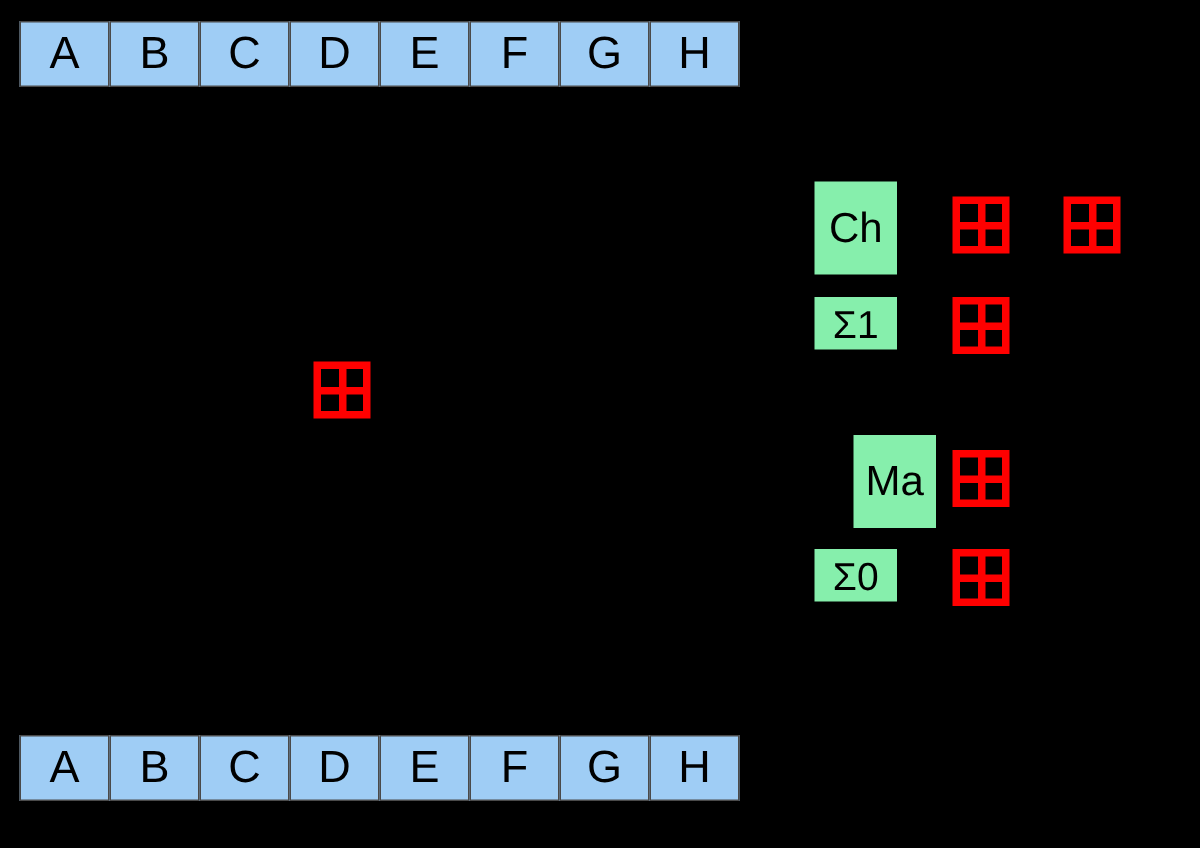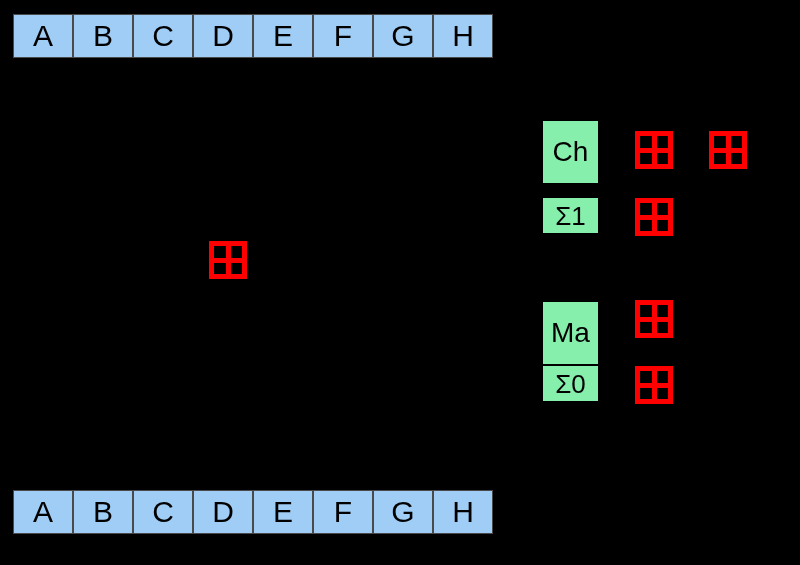--- a/index.html
+++ b/index.html
@@ -52,21 +52,21 @@
     align-items: center;
     justify-content: center;
     line-height: 1;
     box-sizing: border-box;
   }
   .op-box.big   { width: 55px; height: 62px; font-size: 28px; }
   .op-box.small { width: 55px; height: 35px; font-size: 26px; }
 
   .op-ch { left: 543px; top: 121px; }
   .op-s1 { left: 543px; top: 198px; }
-  .op-ma { left: 543px; top: 290px; margin-top: 12px; }
+  .op-ma { left: 569px; top: 290px; }
   .op-s0 { left: 543px; top: 366px; text-align: right; }
 
   
   .add-icon {
     position: absolute;
     width: 38px;
     height: 38px;
     box-sizing: border-box;
     border: 5px solid #ff0000;
     background: transparent;

